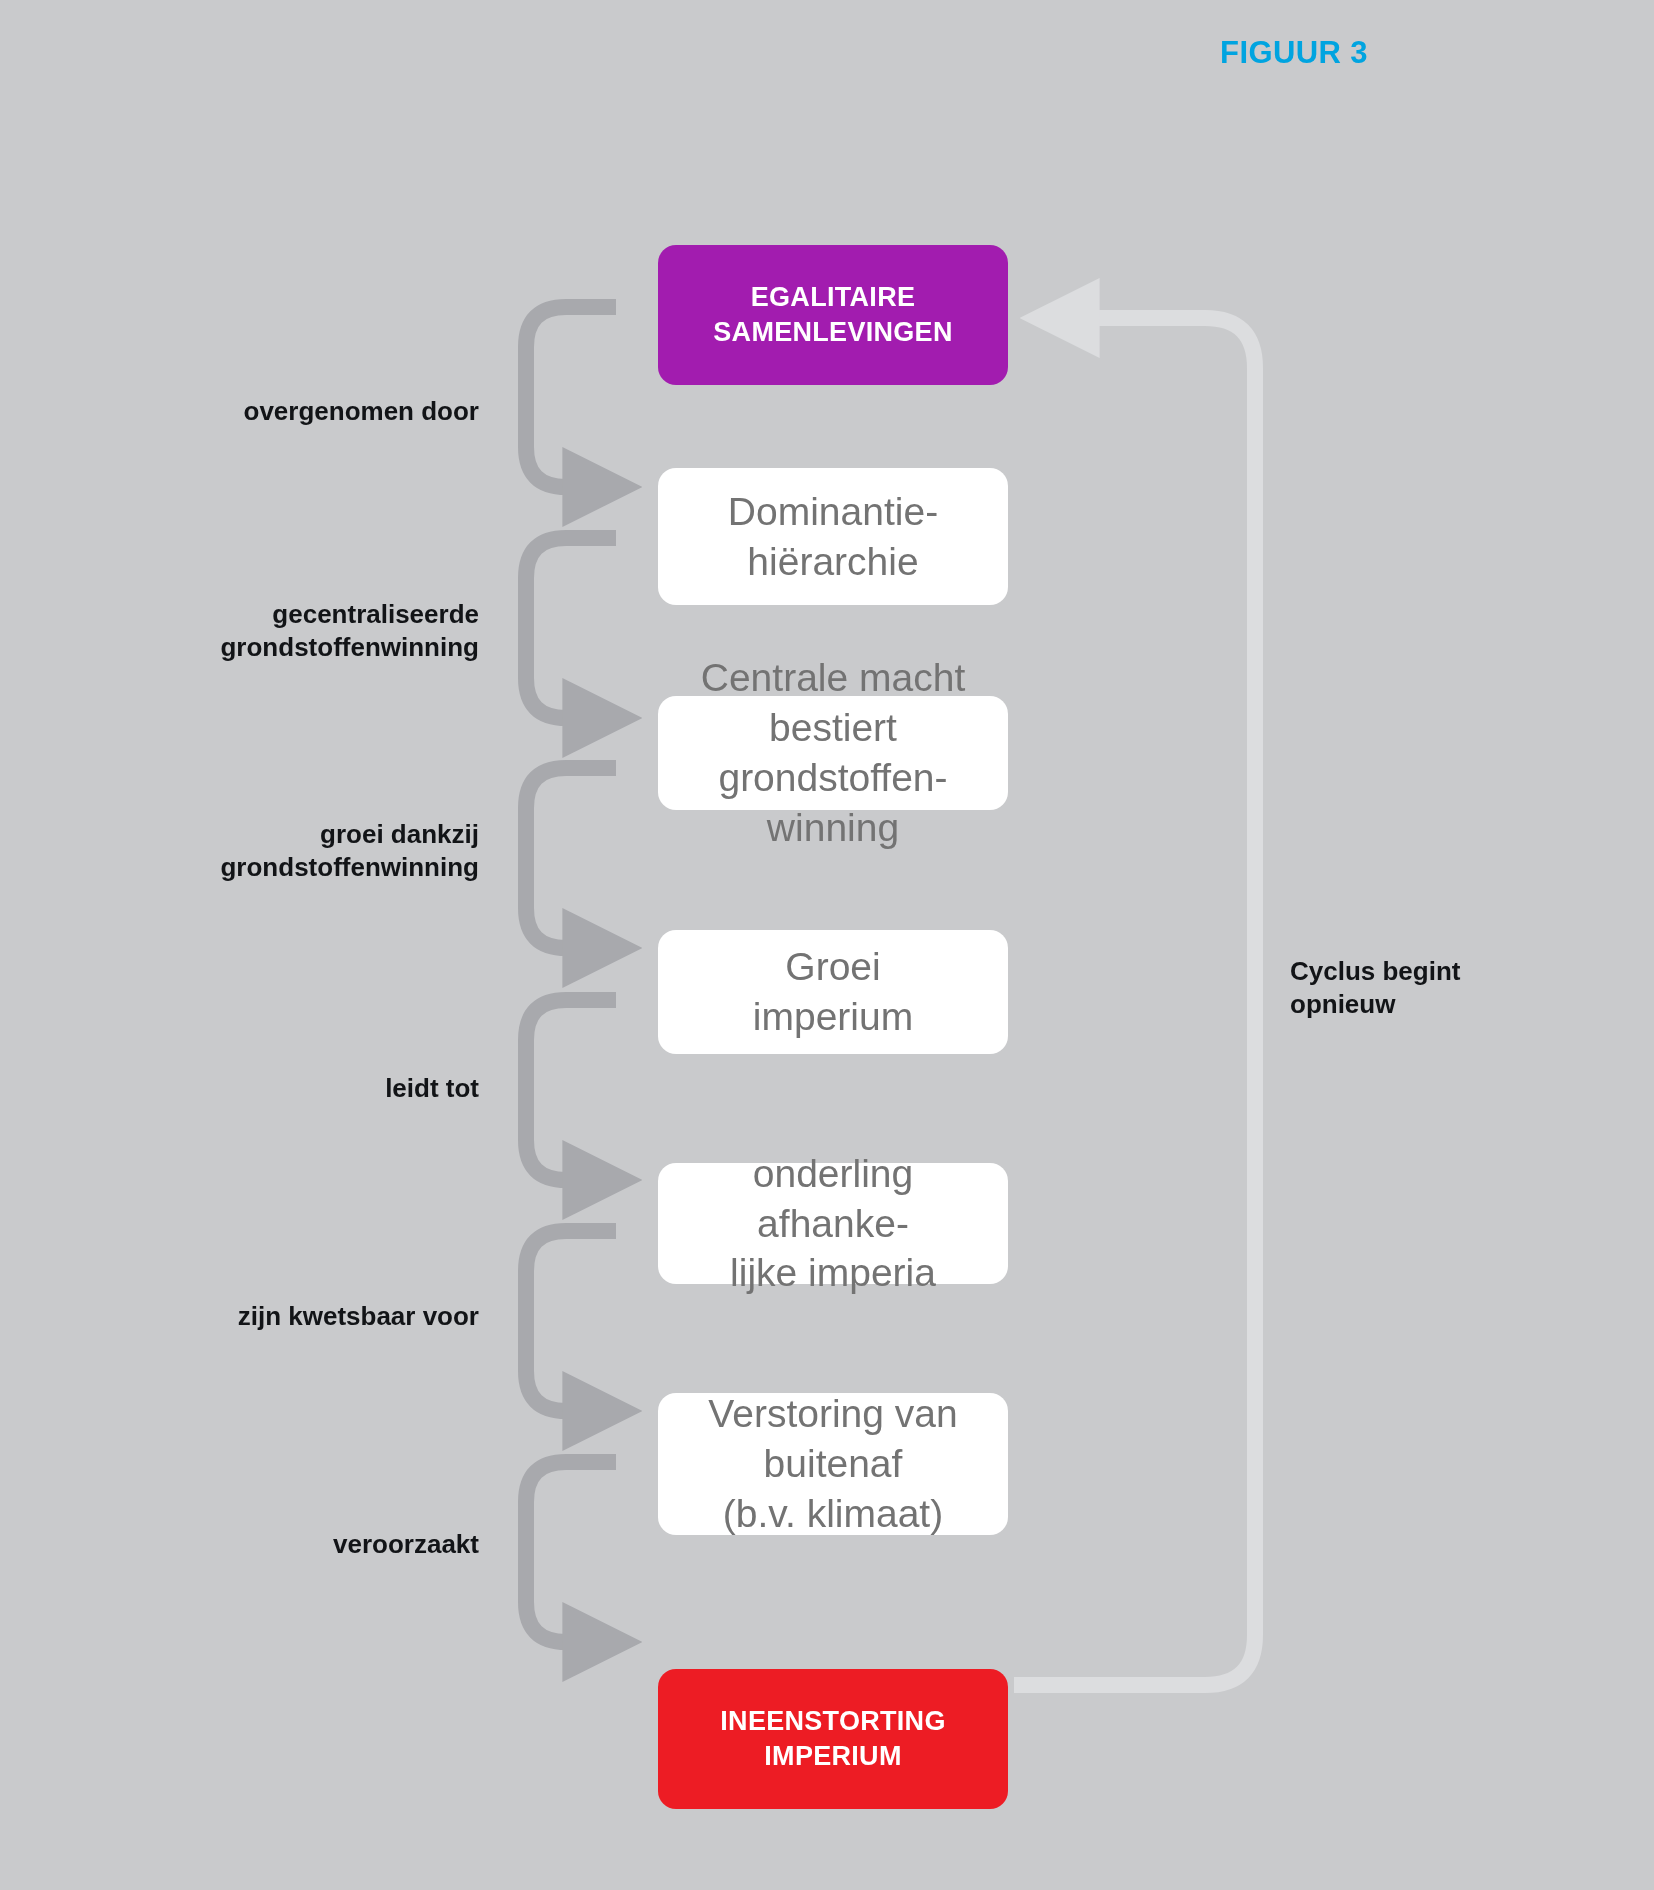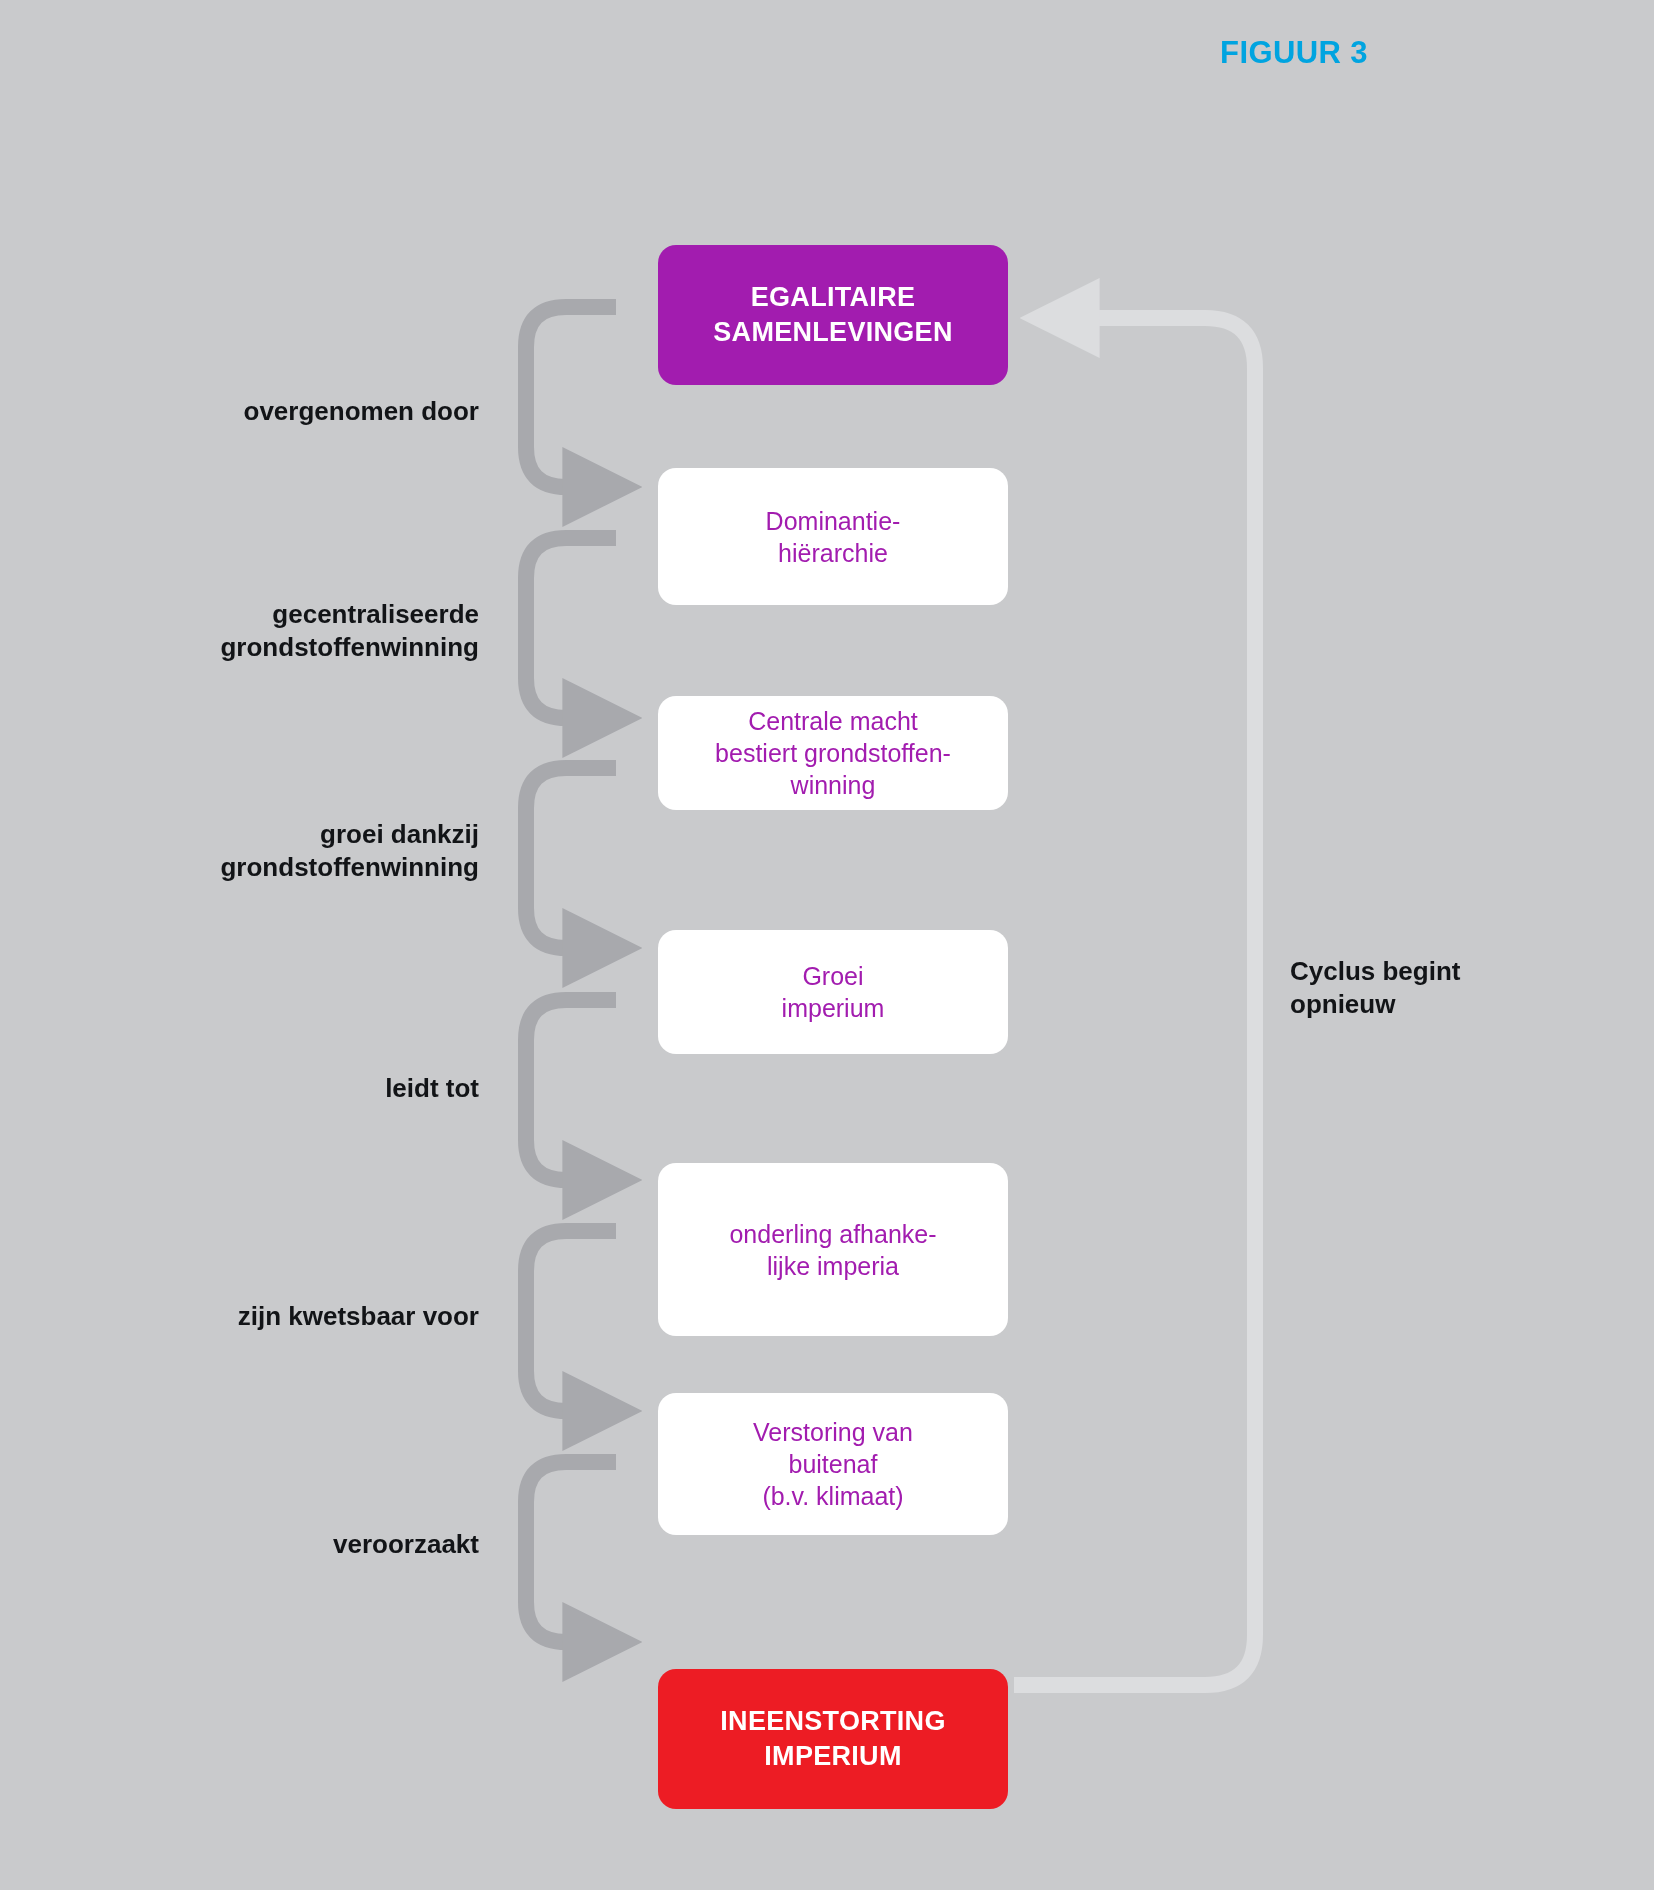--- a/index.html
+++ b/index.html
@@ -65,22 +65,22 @@
     border-radius: 18px;
     display: flex;
     align-items: center;
     justify-content: center;
     text-align: center;
     padding: 6px 16px;
     white-space: pre-line;
   }
   .node-plain {
     background: #ffffff;
-    color: #a21caf;
-    font-size: 25px;
+    color: #737373;
+    font-size: 39px;
     font-weight: normal;
     line-height: 1.28;
     justify-content: center;
   }
   .node-accent {
     color: #ffffff;
     font-size: 27px;
     font-weight: bold;
     line-height: 1.3;
     letter-spacing: 0.3px;
@@ -160,21 +160,21 @@
     <span>Centrale macht
 bestiert grondstoffen-
 winning</span>
   </div>
 
   <div class="node node-plain" style="top:930px;height:124px;">
     <span>Groei
 imperium</span>
   </div>
 
-  <div class="node node-plain" style="top:1163px;height:173px;">
+  <div class="node node-plain" style="top:1163px;height:121px;">
     <span>onderling afhanke-
 lijke imperia</span>
   </div>
 
   <div class="node node-plain" style="top:1393px;height:142px;">
     <span>Verstoring van
 buitenaf
 (b.v. klimaat)</span>
   </div>
 

